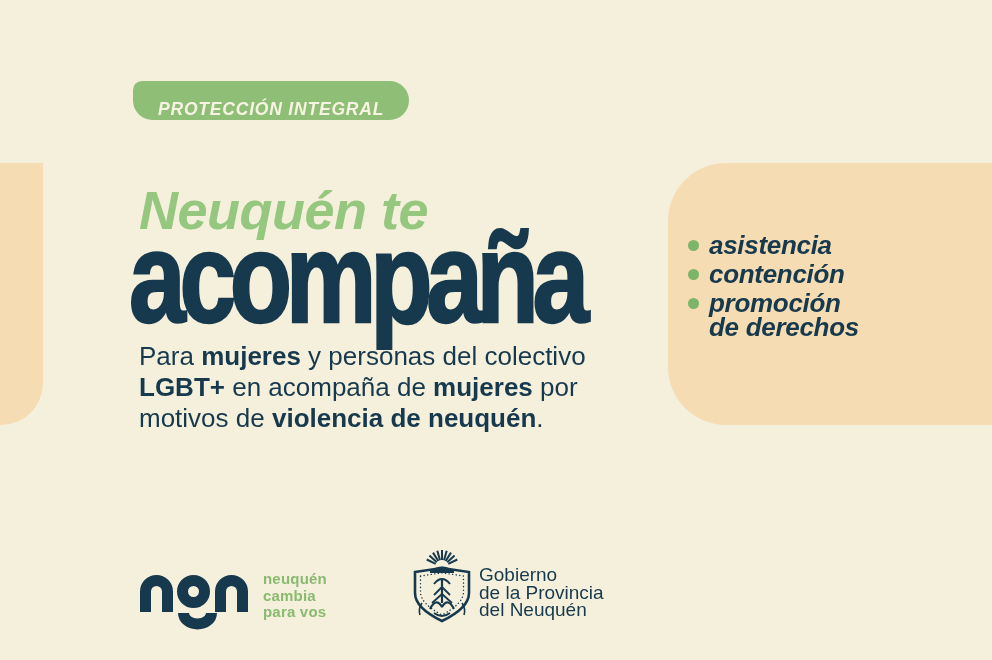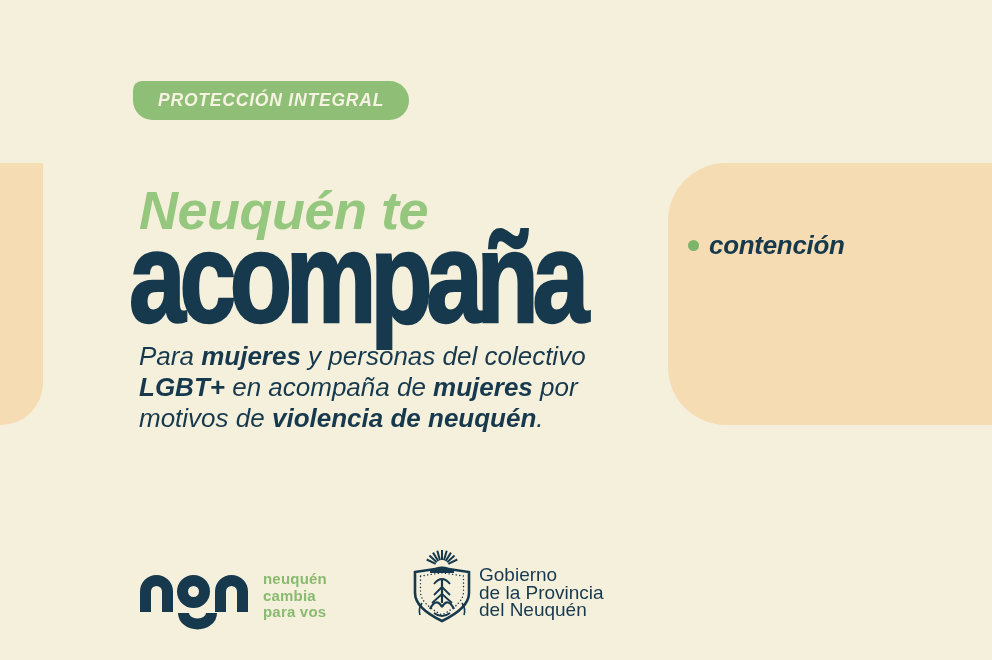--- a/index.html
+++ b/index.html
@@ -14,21 +14,21 @@
     background:var(--panel,#f5dcb3); border-radius:0 0 42px 0;
   }
   .benefits-panel{
     position:absolute; left:668px; top:163px; width:324px; height:262px;
     background:var(--panel,#f5dcb3); border-radius:58px 0 0 58px;
   }
   
   .badge{
     position:absolute; left:133px; top:81px; height:39px; padding:0 25px;
     background:var(--green,#8fbe76); border-radius:10px 22px 22px 22px;
-    display:flex; align-items:center;
+    display:flex; align-items:flex-end;
   }
   .badge-label{
     color:var(--badge-text,#f7f3e3); font-style:italic; font-weight:700;
     font-size:17.5px; letter-spacing:0.8px;
   }
   
   .title-accent{
     position:absolute; left:139px; top:183px;
     font-size:54px; line-height:1; font-style:italic; font-weight:700;
     color:var(--green-light,#95c77f); letter-spacing:-0.5px;
@@ -36,21 +36,21 @@
   .title-main{
     position:absolute; left:129px; top:206px;
     font-size:102px; font-weight:700; letter-spacing:-0.062em;
     color:var(--navy,#17394d);
     -webkit-text-stroke:2px var(--navy,#17394d);
     transform:scaleY(1.25); transform-origin:left top; white-space:nowrap;
   }
   
   .intro{
     position:absolute; left:139px; top:341px; width:470px;
-    color:var(--navy,#17394d); font-size:26px; font-style:italic;
+    color:var(--navy,#17394d); font-size:26px; 
     line-height:31px; white-space:pre-wrap;
   }
   .intro .b{ font-weight:700; }
   
   .benefits-list{
     position:absolute; left:688px; top:233px; margin:0; padding:0; list-style:none;
   }
   .benefit-item{
     display:flex; gap:10px; margin-bottom:5px;
     color:var(--navy,#17394d); font-size:26px; font-style:italic; font-weight:700;
@@ -89,21 +89,30 @@
   </div>
 
   <div class="title-accent">Neuquén te</div>
   <div class="title-main">acompaña</div>
 
   <div class="intro"><div><span>Para </span><span class="b">mujeres</span><span> y personas del colectivo</span></div><div><span class="b">LGBT+</span><span> en acompaña de </span><span class="b">mujeres</span><span> por</span></div><div><span>motivos de </span><span class="b">violencia de neuquén</span><span>.</span></div></div>
 
   <ul class="benefits-list">
     <li class="benefit-item">
       <span class="bullet-dot"></span>
+      <span class="benefit-label">asistencia</span>
+    </li>
+    <li class="benefit-item">
+      <span class="bullet-dot"></span>
       <span class="benefit-label">contención</span>
+    </li>
+    <li class="benefit-item">
+      <span class="bullet-dot"></span>
+      <span class="benefit-label">promoción
+de derechos</span>
     </li>
   </ul>
 
   <svg class="nqn-logo" width="116" height="57" viewBox="0 0 116 57" aria-hidden="true">
     <path class="stroke" stroke-width="11" d="M12.5 39 V18.5 a11 11 0 0 1 22 0 V39"></path>
     <circle class="stroke" stroke-width="11" cx="60.5" cy="18.5" r="11"></circle>
     <path class="stroke" stroke-width="11" d="M50.5 40 a14 11 0 0 0 28 0"></path>
     <path class="stroke" stroke-width="11" d="M87.5 39 V18.5 a11 11 0 0 1 22 0 V39"></path>
   </svg>
 

